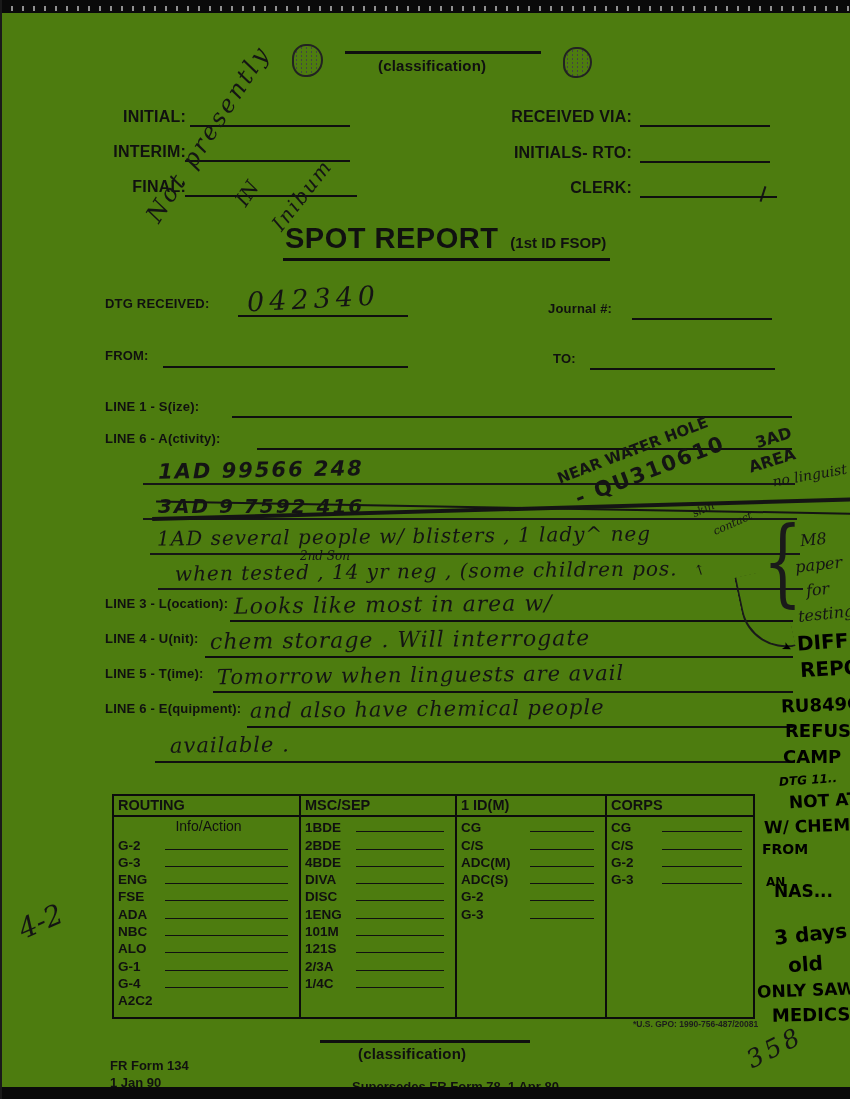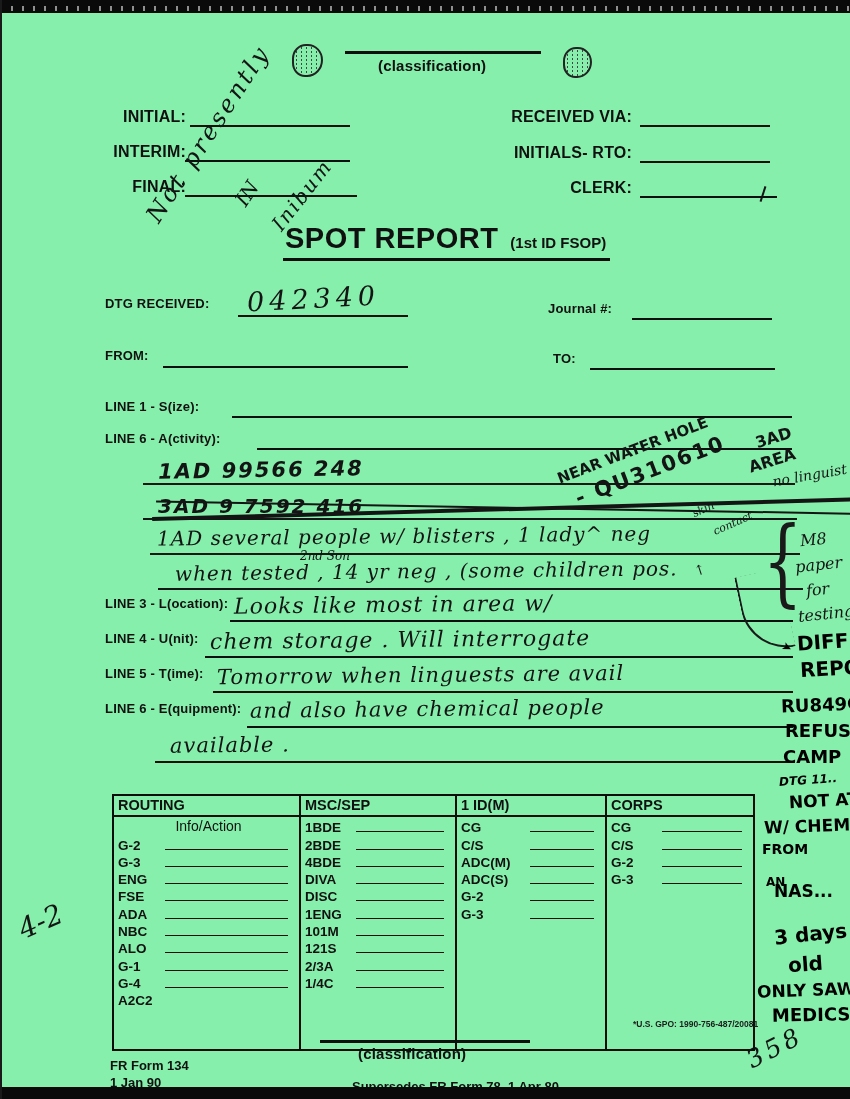--- a/index.html
+++ b/index.html
@@ -1,18 +1,18 @@
 <!DOCTYPE html>
 <html><head>
 <meta charset="utf-8">
 <style>
   html,body { margin:0; padding:0; background:#777; }
   .page {
     position:relative; width:850px; height:1099px; margin:0 auto;
-    background:#86efac; overflow:hidden;
+    background:#4d7c0f; overflow:hidden;
     font-family:"Liberation Sans", sans-serif; color:#101010;
   }
   
   .scan-top { position:absolute; left:0; top:0; width:850px; height:13px; background:#0a0a0a; z-index:40;
     background-image:repeating-linear-gradient(90deg, rgba(255,255,255,.55) 0 2px, rgba(0,0,0,0) 2px 11px);
     background-size:100% 5px; background-repeat:no-repeat; background-position:0 6px; background-color:#0a0a0a; }
   .scan-bottom { position:absolute; left:0; bottom:0; width:850px; height:12px; background:#0a0a0a; z-index:40; }
   .scan-left { position:absolute; left:0; top:0; width:2px; height:1099px; background:#1a1a1a; z-index:40; }
   .blob { position:absolute; border:2px solid #222; border-radius:48% 52% 55% 45%;
     background-image:radial-gradient(#444 0.9px, rgba(0,0,0,0) 1.1px); background-size:5px 4px; z-index:5; }
@@ -40,21 +40,21 @@
   .strike::after { content:""; position:absolute; left:-2px; right:-4px; top:60%; height:2px;
     background:#141414; transform:rotate(1deg); }
   .marker { position:absolute; font-family:"DejaVu Sans", sans-serif; font-weight:900; color:#000;
     white-space:nowrap; z-index:30; letter-spacing:0; }
   .brace { position:absolute; font-family:"DejaVu Serif", serif; font-weight:400; color:#1a1a1a;
     z-index:20; transform:scaleX(.65); }
   .arc { position:absolute; width:44px; height:78px; border-left:2.5px solid #1a1a1a;
     border-bottom:2.5px solid #1a1a1a; border-bottom-left-radius:55px; transform:rotate(-12deg); z-index:20; }
 
   
-  .rt { position:absolute; left:112px; top:794px; width:643px; height:257px;
+  .rt { position:absolute; left:112px; top:794px; width:643px; height:225px;
     border:2.5px solid #0c0c0c; display:flex; box-sizing:border-box; z-index:10; background:rgba(255,255,255,.0); }
   .rt-col { border-right:2.2px solid #0c0c0c; box-sizing:border-box; display:flex; flex-direction:column; }
   .rt-col:nth-child(1){ width:187px; } .rt-col:nth-child(2){ width:156px; }
   .rt-col:nth-child(3){ width:150px; } .rt-col:nth-child(4){ flex:1; border-right:none; }
   .rt-head { border-bottom:2.2px solid #0c0c0c; font-weight:700; font-size:14.5px; padding:1px 4px 2px 4px; height:16px; }
   .rt-body { padding:1px 0 0 4px; }
   .rt-sub { text-align:center; font-weight:400; font-size:14px; height:17.3px; }
   .rt-row { display:flex; align-items:flex-end; height:17.3px; font-weight:700; font-size:13.5px; }
   .rt-line { flex:1; border-bottom:1.7px solid #101010; margin:0 11px 3px 5px; height:2px; }
   .rt-col:nth-child(1) .rt-label{ width:42px; } .rt-col:nth-child(2) .rt-label{ width:46px; }

